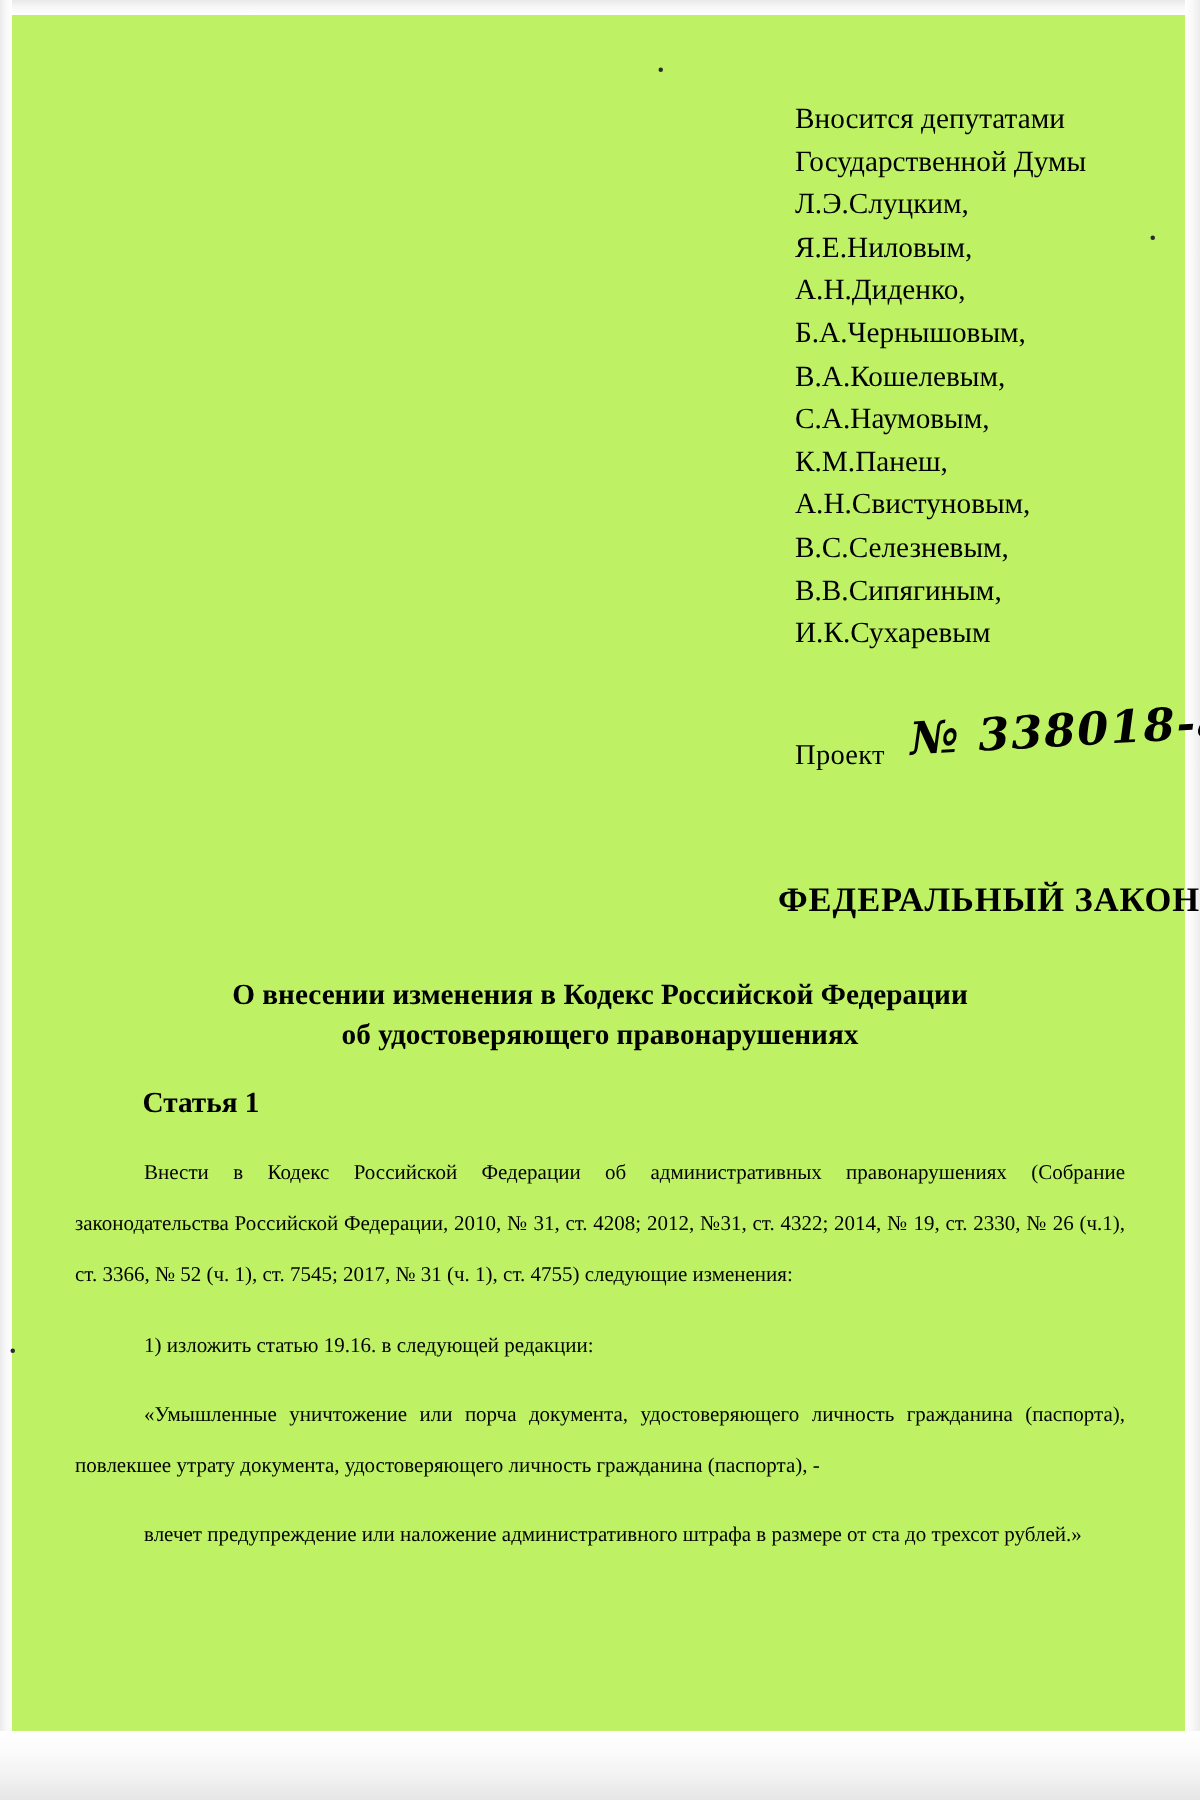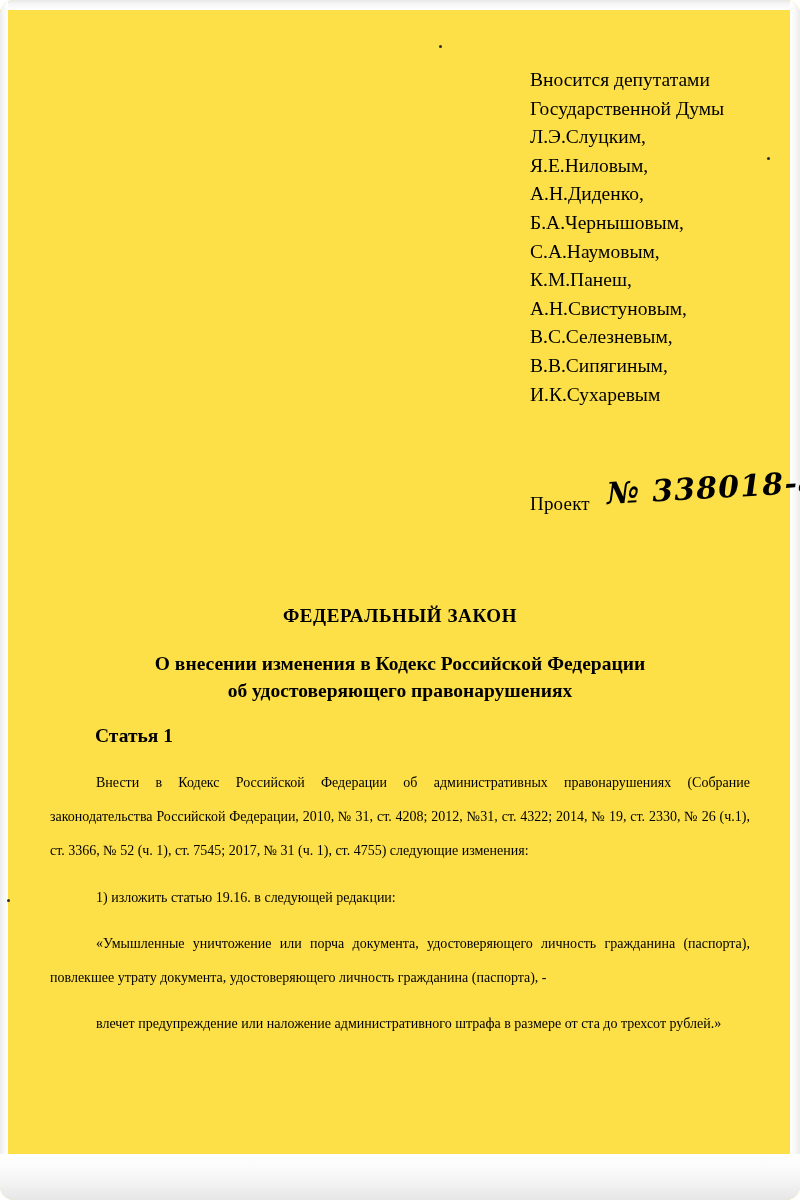--- a/index.html
+++ b/index.html
@@ -12,23 +12,22 @@
     height: 1200px;
     font-family: "Liberation Serif", "DejaVu Serif", serif;
     color: #000000;
     position: relative;
     overflow: hidden;
   }
 
   .page {
     position: absolute;
     inset: 0;
-    background: #fde047;
+    background: #bef264;
     overflow: hidden;
-    border-radius: 14px;
   }
 
   
   .scan-edge-top {
     position: absolute;
     top: 0; left: 0; right: 0;
     height: 10px;
     background: linear-gradient(to bottom, #e9e9e9 0%, #f7f7f7 45%, #ffffff 100%);
     pointer-events: none;
   }
@@ -95,23 +94,23 @@
     letter-spacing: 1.2px;
     transform: rotate(-3.2deg) translateY(-6px);
     transform-origin: left bottom;
     white-space: nowrap;
   }
 
   
   .law-heading {
     position: absolute;
     left: 0; right: 0;
-    top: 605px;
-    text-align: center;
-    font-size: 19px;
+    top: 587px;
+    text-align: right;
+    font-size: 23px;
     font-weight: bold;
     letter-spacing: 0.6px;
   }
   .law-subtitle {
     position: absolute;
     left: 110px;
     right: 110px;
     top: 650px;
     text-align: center;
     font-size: 19.5px;
@@ -160,20 +159,21 @@
   <div class="speckle" style="left:767px; top:157px; width:3px; height:3px;"></div>
   <div class="speckle" style="left:7px; top:899px; width:3px; height:3px;"></div>
 
   <div class="submitter-block">
     <span class="submitter-line">Вносится депутатами</span>
     <span class="submitter-line">Государственной Думы</span>
     <span class="submitter-line">Л.Э.Слуцким,</span>
     <span class="submitter-line">Я.Е.Ниловым,</span>
     <span class="submitter-line">А.Н.Диденко,</span>
     <span class="submitter-line">Б.А.Чернышовым,</span>
+    <span class="submitter-line">В.А.Кошелевым,</span>
     <span class="submitter-line">С.А.Наумовым,</span>
     <span class="submitter-line">К.М.Панеш,</span>
     <span class="submitter-line">А.Н.Свистуновым,</span>
     <span class="submitter-line">В.С.Селезневым,</span>
     <span class="submitter-line">В.В.Сипягиным,</span>
     <span class="submitter-line">И.К.Сухаревым</span>
   </div>
 
   <div class="project-row">
     <span class="project-label">Проект</span>

